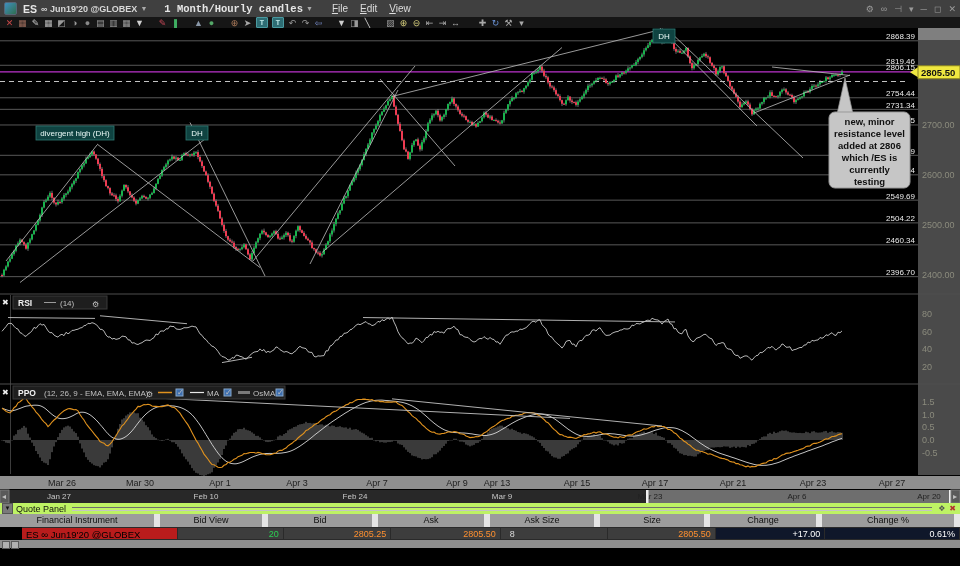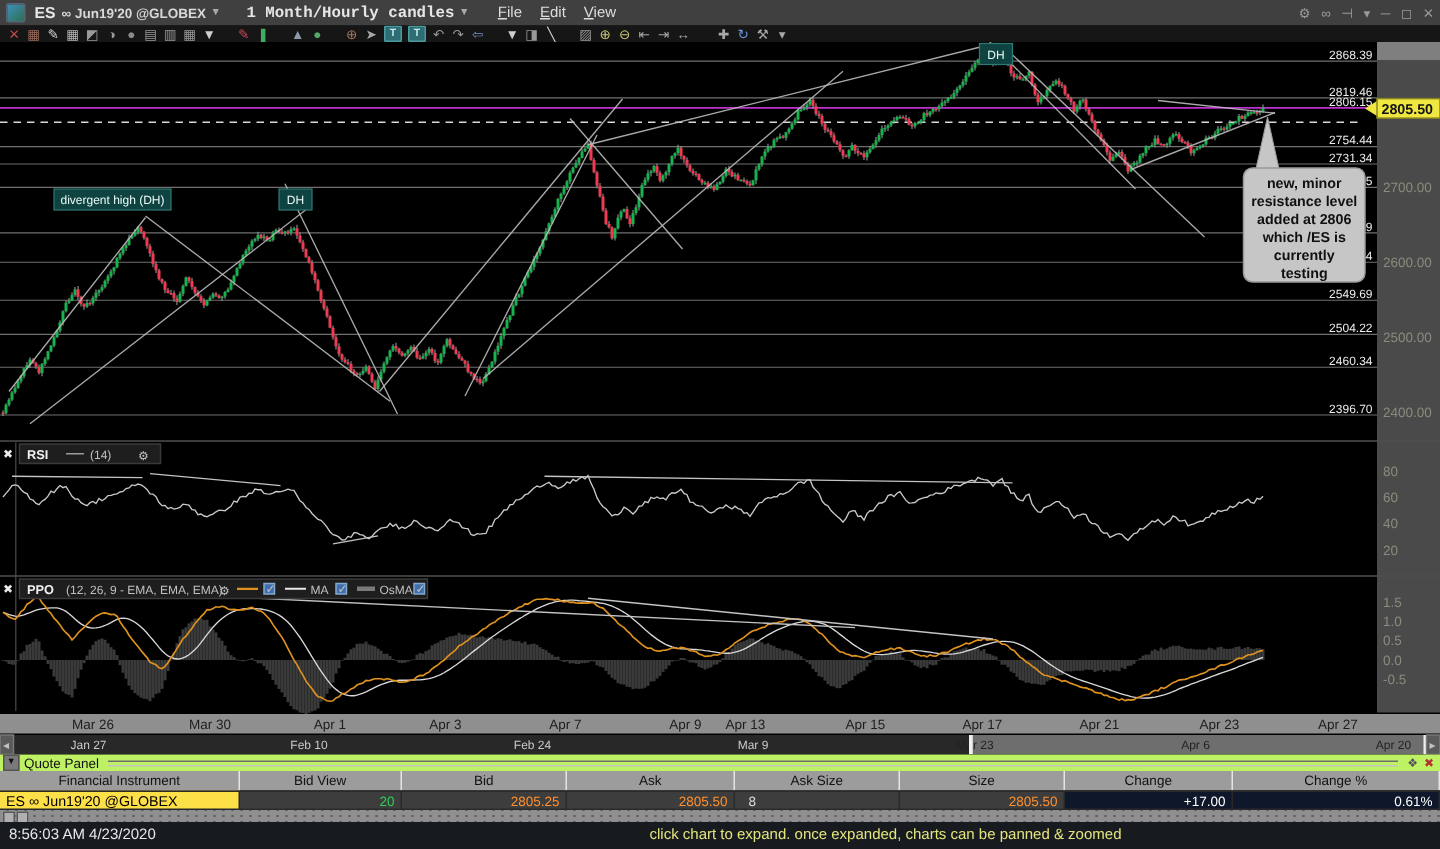--- a/index.html
+++ b/index.html
@@ -43,27 +43,27 @@
   .tag-text{font-size:9.5px;font-weight:bold;fill:#111;}
   
   .qp{position:absolute;left:0;top:503px;width:960px;}
   .qp-title{height:11px;background:#bef264;display:flex;align-items:center;font-size:9px;color:#111;}
   .qp-tri{width:9px;height:9px;margin:0 3px 0 2px;background:#7a7a7a;border:1px solid #555;
           font-size:6px;line-height:8px;text-align:center;color:#111;}
   .qp-groove{flex:1;height:2px;margin:0 6px;border-top:1px solid #6e6e6e;border-bottom:1px solid #c4c4c4;}
   .qp-title-icons{display:flex;gap:4px;margin-right:4px;font-size:8px;}
   .qp-row{display:flex;width:960px;}
   .qh{height:13px;line-height:13px;background:#9c9c9c;color:#111;font-size:9px;text-align:center;
-      box-sizing:border-box;border-right:1px solid #e5e5e5;}
+      box-sizing:border-box;border-right:6px solid #e5e5e5;}
   .qc{height:13px;line-height:13px;background:#3d3d3d;font-size:9px;box-sizing:border-box;
       border-right:1px solid #2a2a2a;border-top:1px solid #2a2a2a;border-bottom:1px solid #2a2a2a;
       padding:0 4px;white-space:nowrap;overflow:hidden;}
   .c0{width:160px}.c1{width:108px}.c2{width:110px}.c3{width:112px}
   .c4{width:110px}.c5{width:110px}.c6{width:112px}.c7{width:138px}
-  .v0{background:#fde047;color:#000;text-align:left;font-size:9.5px;}
+  .v0{background:#b91c1c;color:#000;text-align:left;font-size:9.5px;margin-left:22px;}
   .v1{color:#2ad152;text-align:right;}
   .v2,.v3,.v5{color:#ff9030;text-align:right;}
   .v4{color:#dddddd;text-align:left;padding-left:9px;}
   .v6,.v7{background:#0f172a;color:#fff;text-align:right;}
   
   .gutter{position:absolute;left:0;top:540px;width:960px;height:8px;background:#8f8f8f;
           background-image:radial-gradient(#5c5c5c 0.8px,transparent 0.9px);background-size:6px 4px;
           background-position:2px 2px;}
   .gutter-btn{position:absolute;top:1px;width:6px;height:6px;background:#b0b0b0;border:1px solid #5a5a5a;}
   .statusbar{position:absolute;left:0;top:548px;width:960px;height:18px;background:#171b20;}
@@ -1570,17 +1570,13 @@
       <div class="qc c6 v6">+17.00</div>
       <div class="qc c7 v7">0.61%</div>
     </div>
   </div>
 
   <div class="gutter">
     <div class="gutter-btn" style="left:2px"></div>
     <div class="gutter-btn" style="left:11px"></div>
   </div>
 
-  <div class="statusbar">
-    <span class="clock">8:56:03 AM 4/23/2020</span>
-    <span class="hint">click chart to expand. once expanded, charts can be panned &amp; zoomed</span>
-  </div>
 </div>
 
 </body></html>

